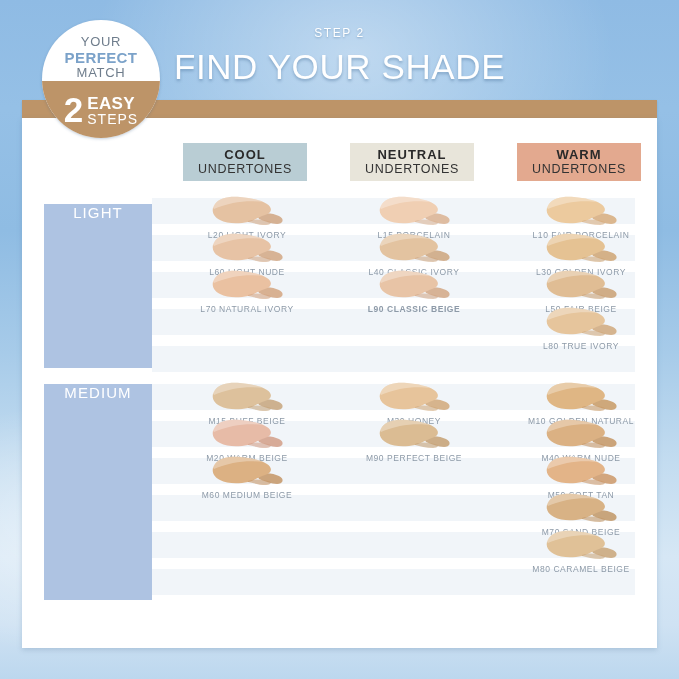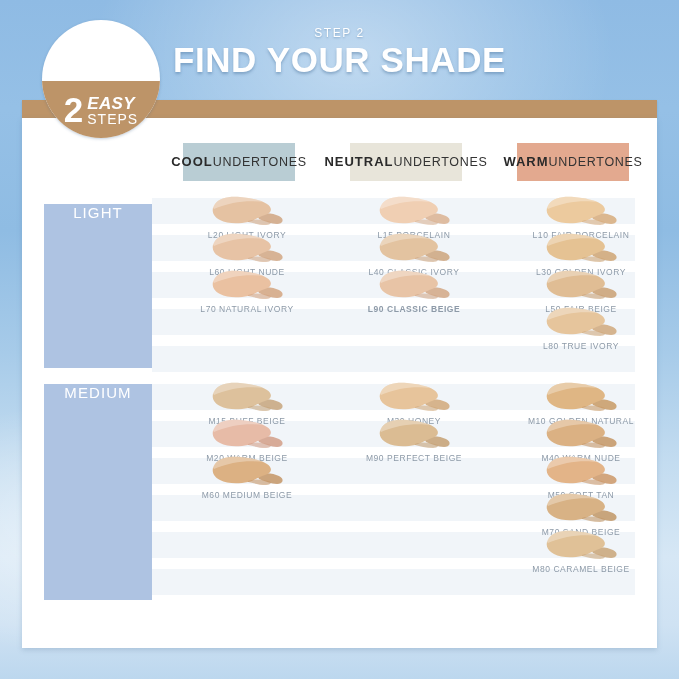--- a/index.html
+++ b/index.html
@@ -43,23 +43,23 @@
     text-align: center;
     color: #ffffff;
   }
   .hdr-step {
     font-size: 12px;
     letter-spacing: 1.6px;
     font-weight: normal;
     text-shadow: 0 1px 2px rgba(70,110,150,0.45);
   }
   .hdr-title {
-    margin-top: 0;
+    margin-top: 7px;
     font-size: 35px;
-    font-weight: bold;
+    font-weight: normal;
     letter-spacing: 0.6px;
     text-shadow: 0 2px 3px rgba(70,110,150,0.45);
   }
 
   
   .tan-bar {
     position: absolute;
     left: 22px;
     top: 100px;
     width: 635px;
@@ -131,31 +131,31 @@
   }
   .badge-num {
     font-size: 35px;
     font-weight: bold;
     line-height: 0.86;
   }
   .badge-words {
     text-align: left;
     line-height: 1.0;
   }
-  .badge-words .w1 { font-size: 17px; font-weight: bold; letter-spacing: 0.3px; display: block; font-style: italic; }
+  .badge-words .w1 { font-size: 17px; font-weight: bold; letter-spacing: 0.3px; display: block; }
   .badge-words .w2 { font-size: 14px; letter-spacing: 1.0px; display: block; }
 
   
   .und-hdr {
     position: absolute;
     top: 143px;
-    width: 112px;
+    width: 124px;
     height: 38px;
     display: flex;
-    flex-direction: row;
+    flex-direction: column;
     align-items: center;
     justify-content: center;
     line-height: 1.12;
   }
   .und-hdr .t1 {
     font-size: 13px;
     font-weight: bold;
     letter-spacing: 1.0px;
     color: #2a2a2a;
   }
@@ -218,20 +218,25 @@
     <div class="hdr-step">STEP 2</div>
     <div class="hdr-title">FIND YOUR SHADE</div>
   </div>
 
   <div class="tan-bar"></div>
 
   <div class="card"></div>
 
   <div class="badge">
     <div class="badge-bottom"></div>
+    <div class="badge-top-text">
+      <div>YOUR</div>
+      <div class="mid">PERFECT</div>
+      <div>MATCH</div>
+    </div>
     <div class="badge-bot-text">
       <span class="badge-num">2</span>
       <span class="badge-words">
         <span class="w1">EASY</span>
         <span class="w2">STEPS</span>
       </span>
     </div>
   </div>
 
   <div id="chart-root">

